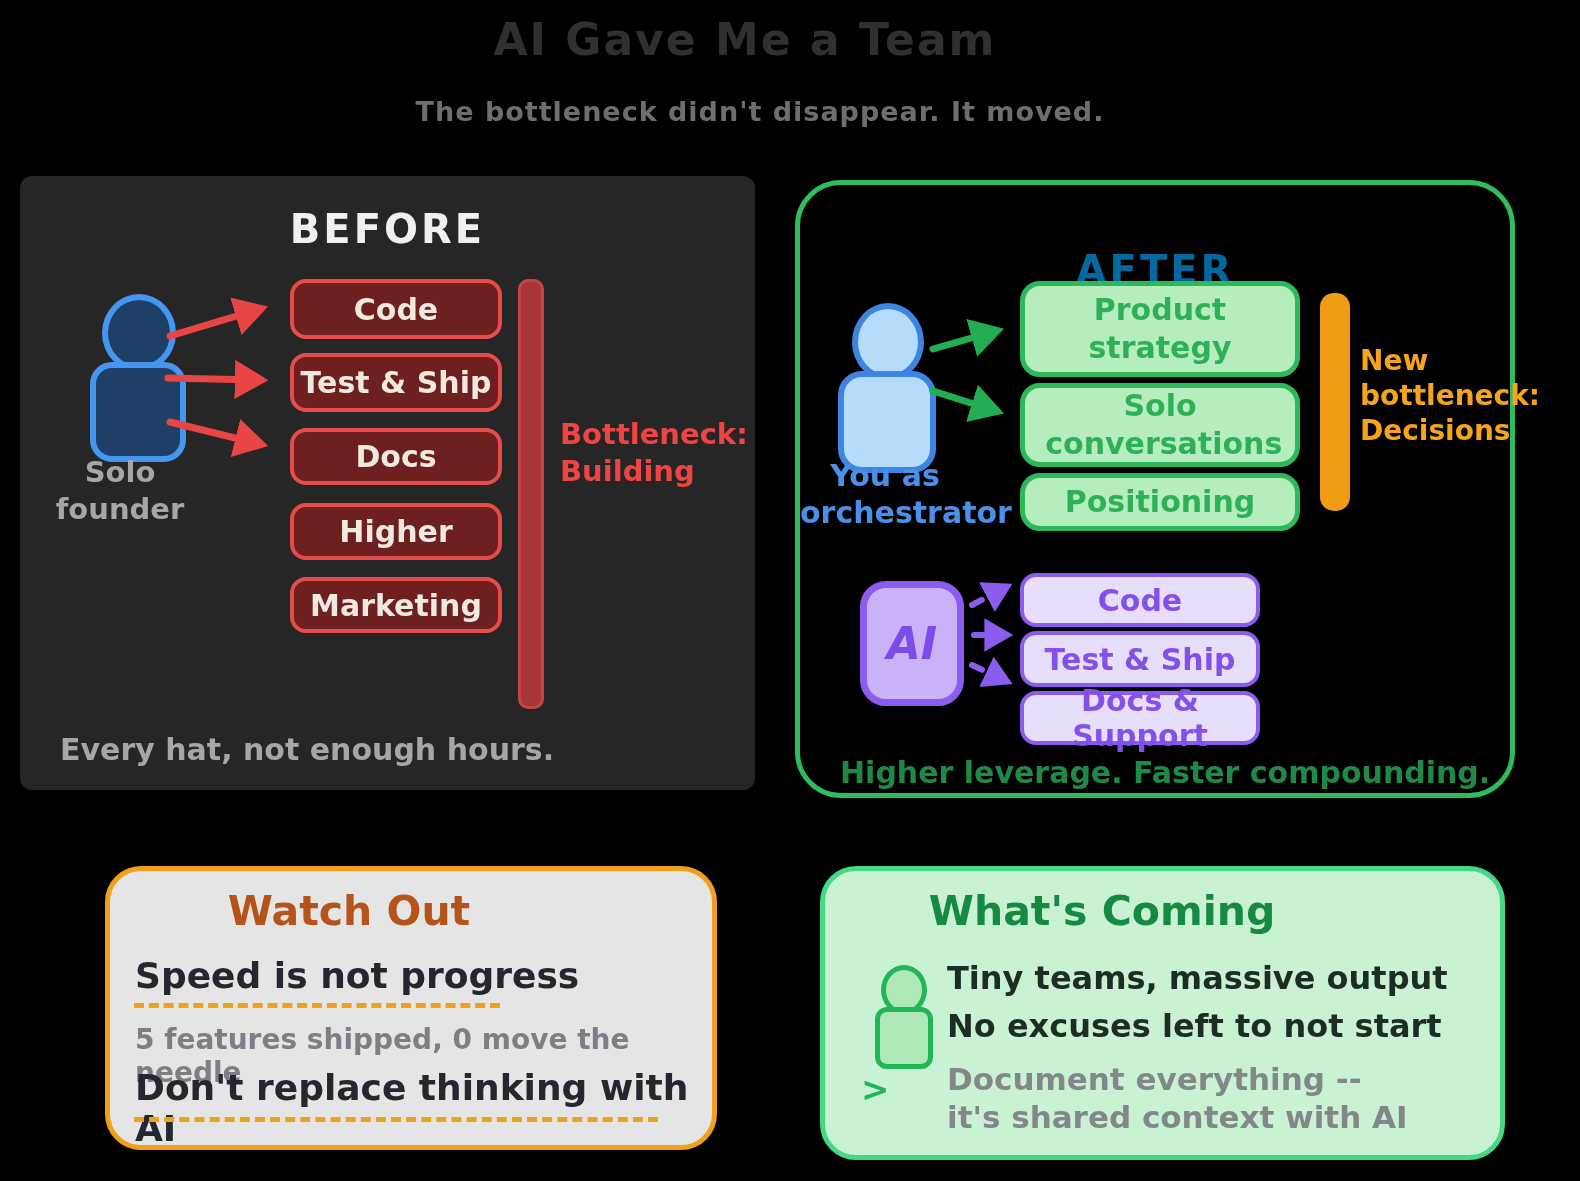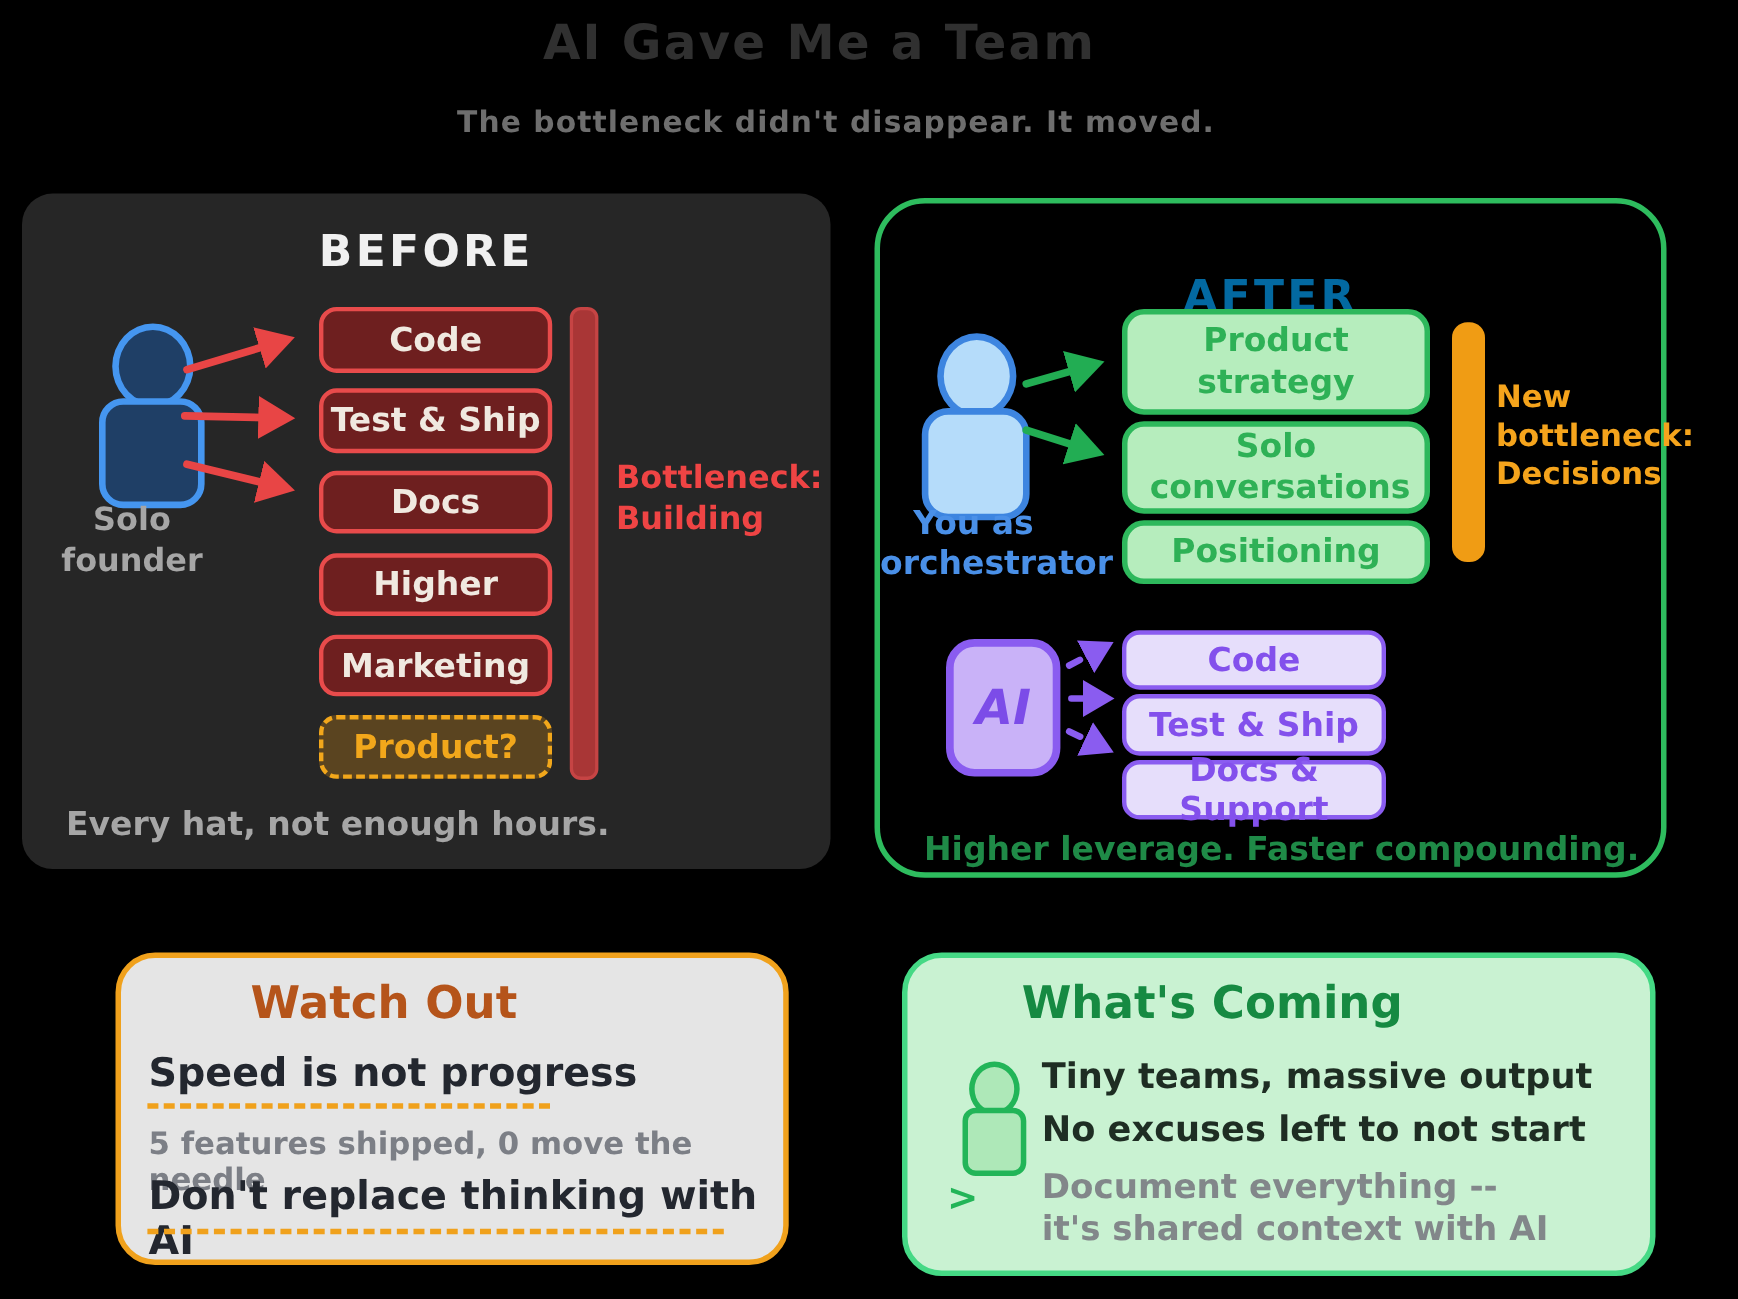--- a/index.html
+++ b/index.html
@@ -5,21 +5,21 @@
   html,body{margin:0;padding:0;background:#000;width:1580px;height:1181px;overflow:hidden;
     font-family:"DejaVu Sans",sans-serif;}
   .abs{position:absolute;}
   
   .page-title{left:0;top:14px;width:1490px;text-align:center;font-size:44px;font-weight:bold;
     color:#303030;letter-spacing:2px;}
   .page-subtitle{left:0;top:96px;width:1520px;text-align:center;font-size:27px;font-weight:bold;
     color:#6e6e6e;letter-spacing:1px;}
   
   .panel{position:absolute;box-sizing:border-box;}
-  .panel-before{left:20px;top:176px;width:735px;height:614px;background:#262626;border-radius:28px;}
+  .panel-before{left:20px;top:176px;width:735px;height:614px;background:#262626;border-radius:12px;}
   .panel-after{left:795px;top:180px;width:720px;height:618px;background:transparent;
     border:5px solid #2ebc5e;border-radius:46px;}
   .panel-watch{left:105px;top:866px;width:612px;height:284px;background:#e5e5e5;
     border:5px solid #f0a11c;border-radius:36px;}
   .panel-coming{left:820px;top:866px;width:685px;height:294px;background:#c9f2d2;
     border:5px solid #45d985;border-radius:36px;}
   .panel-title{left:0;top:30px;width:100%;text-align:center;font-size:40px;font-weight:bold;letter-spacing:3px;}
   .t-before{color:#f0f0f0;}
   .t-after{color:#0369a1;top:40px;margin-top:22px;}
   
@@ -103,23 +103,20 @@
       <span>Test &amp; Ship</span>
     </div>
   <div class="box rbox" style="top:252px;height:57px;">
       <span>Docs</span>
     </div>
   <div class="box rbox" style="top:327px;height:57px;">
       <span>Higher</span>
     </div>
   <div class="box rbox" style="top:401px;height:56px;">
       <span>Marketing</span>
-    </div>
-  <div class="box obox" style="top:474px;height:58px;">
-      <span>Product?</span>
     </div>
 
   <div class="abs bar-red"></div>
   <div class="abs bneck bneck-red">
     <div>Bottleneck:</div>
     <div>Building</div>
   </div>
 
   <div class="abs panel-footer f-before">Every hat, not enough hours.</div>
 </div>

